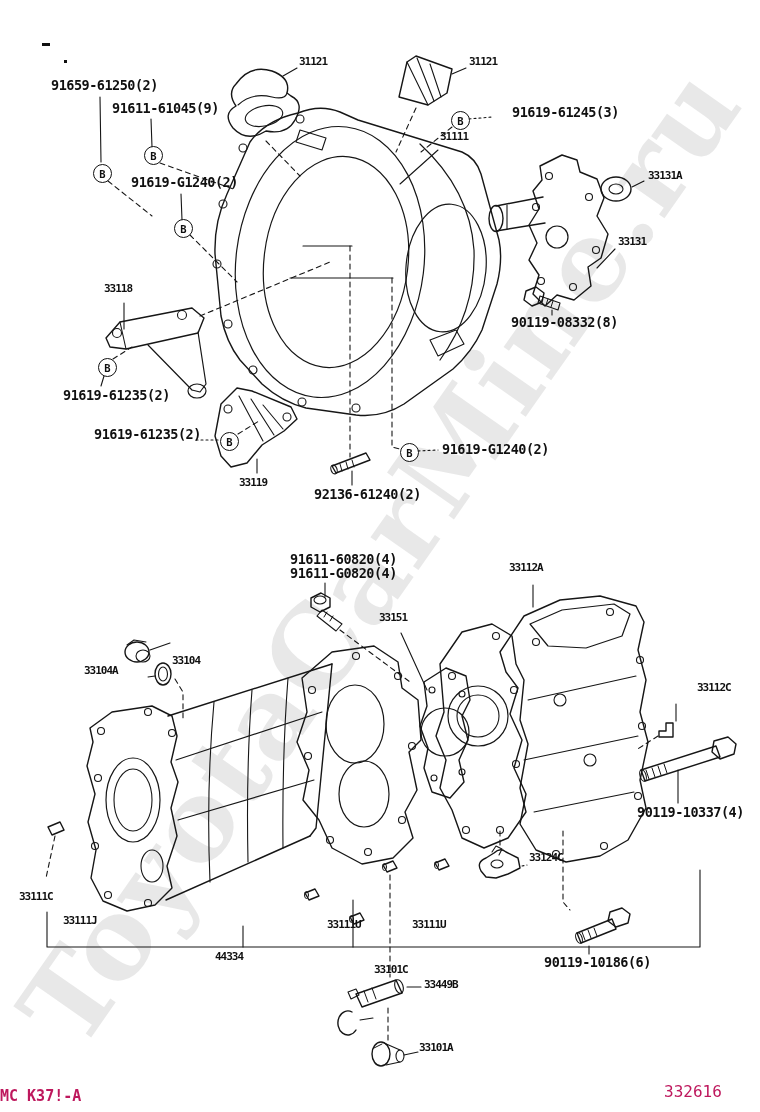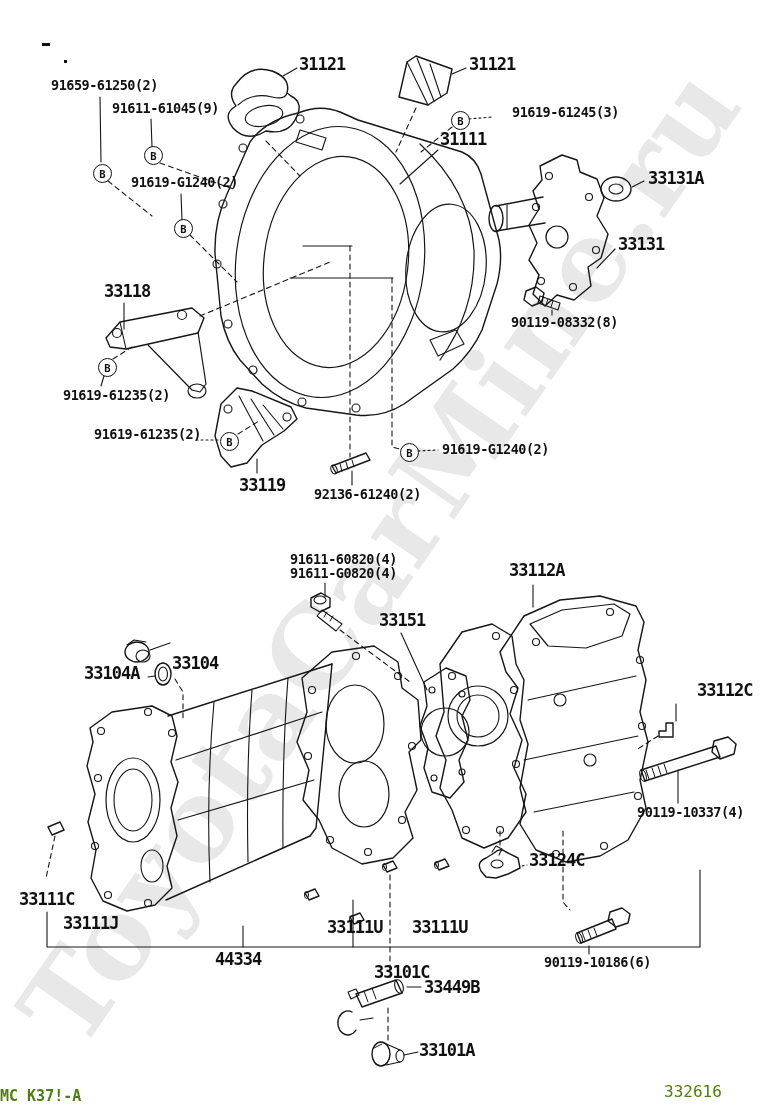--- a/index.html
+++ b/index.html
@@ -10,31 +10,31 @@
   .watermark {
     position:absolute; left:50%; top:50%;
     transform:translate(-50%,-50%) rotate(-55deg);
     font-size:112px; font-weight:700; letter-spacing:2px;
     color:rgba(110,110,110,0.16); white-space:nowrap; z-index:1;
     font-family:"DejaVu Serif", serif;
   }
   svg.linework { position:absolute; left:0; top:0; z-index:2; }
   .lbl {
     position:absolute; z-index:3; color:#101010; font-weight:700;
-    font-size:17px; letter-spacing:-1px; white-space:nowrap; line-height:1.0;
+    font-size:11px; letter-spacing:-1px; white-space:nowrap; line-height:1.0;
   }
   .lbl.sm { font-size:13.5px; letter-spacing:-0.5px; }
   .bmark {
     position:absolute; z-index:3; width:17px; height:17px;
     border:1.8px solid #101010; border-radius:50%;
     display:flex; align-items:center; justify-content:center;
     font-size:10.5px; font-weight:700; color:#101010; background:#fff;
   }
   .tinymark { position:absolute; background:#101010; z-index:3; }
-  .footer-code { position:absolute; z-index:3; color:#4d7c0f; font-weight:700; }
+  .footer-code { position:absolute; z-index:3; color:#be185d; font-weight:700; }
 </style>
 </head>
 <body>
 
 <div class="stage">
 
   <div class="watermark">ToyotaCarMine.ru</div>
 
   <div class="tinymark" style="left:42px; top:43px; width:8px; height:3px;"></div>
   <div class="tinymark" style="left:64px; top:60px; width:3px; height:3px;"></div>

